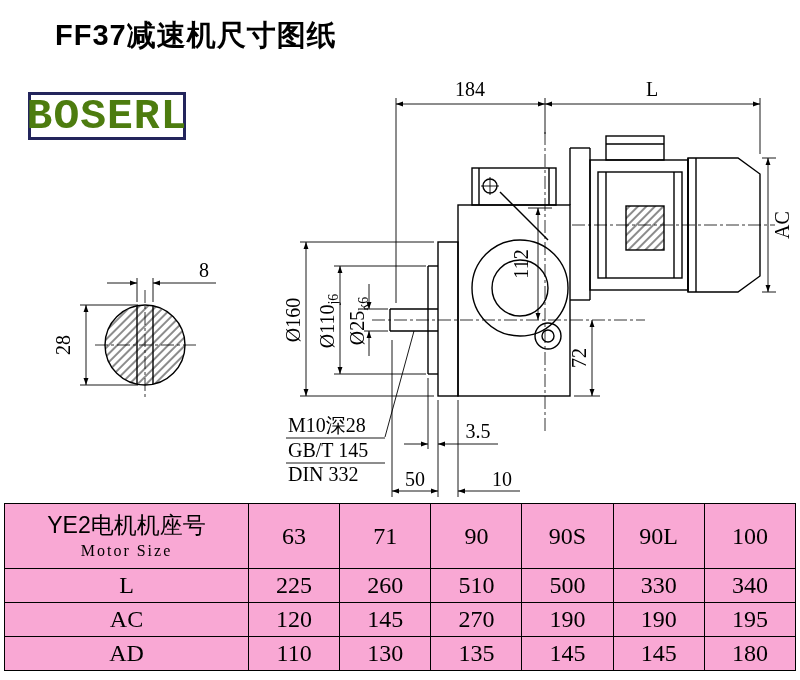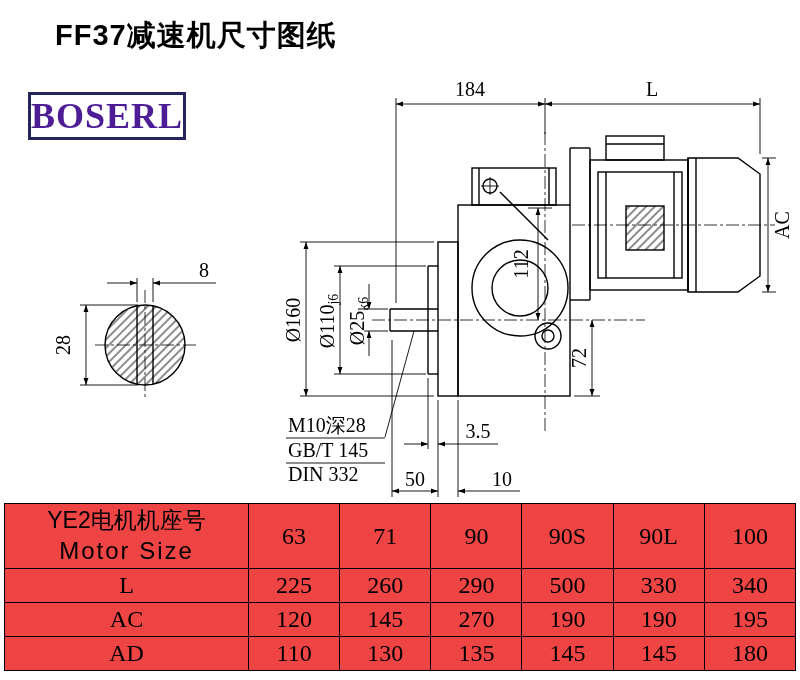--- a/index.html
+++ b/index.html
@@ -10,41 +10,41 @@
   .page-title{
     position:absolute;left:55px;top:16px;
     font-size:29px;font-weight:bold;letter-spacing:1px;color:#000;
   }
   .brand-box{
     position:absolute;left:28px;top:92px;width:152px;height:42px;
     border:3px solid #23255c;display:flex;align-items:center;justify-content:center;
     background:#fff;
   }
   .brand-text{
-    font-family:Liberation Serif, serif;font-weight:bold;
-    font-size:36px;color:#4c1d95;letter-spacing:1px;line-height:1;
+    font-family:Liberation Mono, monospace;font-weight:bold;
+    font-size:43px;color:#4d7c0f;letter-spacing:1px;line-height:1;
   }
   svg.drawing{position:absolute;left:0;top:0;}
   .ol{stroke:#000;stroke-width:1.4;}
   .thin{stroke:#000;stroke-width:0.9;}
   .cl{stroke:#000;stroke-width:0.8;stroke-dasharray:13 3 3 3;}
   text.dim{font-family:"Liberation Serif", serif;font-size:20px;fill:#000;}
   text.dim .sub{font-size:14px;}
   .dim-table{
     position:absolute;left:4px;top:503px;width:792px;
-    border-collapse:collapse;table-layout:fixed;background:#ef4444;
+    border-collapse:collapse;table-layout:fixed;background:#f9a8d4;
   }
   .dim-table td{
     border:1.5px solid #000;text-align:center;vertical-align:middle;
     font-family:"Liberation Serif", serif;font-size:24px;padding:0;
   }
   .dim-table tr.hdr td{height:64px;}
   .dim-table tr.data td{height:33px;}
   .dim-table .cn{font-family:"Liberation Sans", sans-serif;font-size:23px;line-height:1.3;}
-  .dim-table .en{font-family:Liberation Sans, sans-serif;font-size:24px;letter-spacing:2px;line-height:1.25;}
+  .dim-table .en{font-family:Liberation Serif, serif;font-size:16px;letter-spacing:2px;line-height:1.25;}
   col.c0{width:244px;}
 </style>
 </head>
 <body>
 
 <div class="page-title">FF37减速机尺寸图纸</div>
 
 <div class="brand-box">
   <span class="brand-text">BOSERL</span>
 </div>
@@ -238,21 +238,21 @@
       <td>71</td>
       <td>90</td>
       <td>90S</td>
       <td>90L</td>
       <td>100</td>
     </tr>
     <tr class="data">
       <td>L</td>
       <td>225</td>
       <td>260</td>
-      <td>290</td>
+      <td>510</td>
       <td>500</td>
       <td>330</td>
       <td>340</td>
     </tr>
     <tr class="data">
       <td>AC</td>
       <td>120</td>
       <td>145</td>
       <td>270</td>
       <td>190</td>

